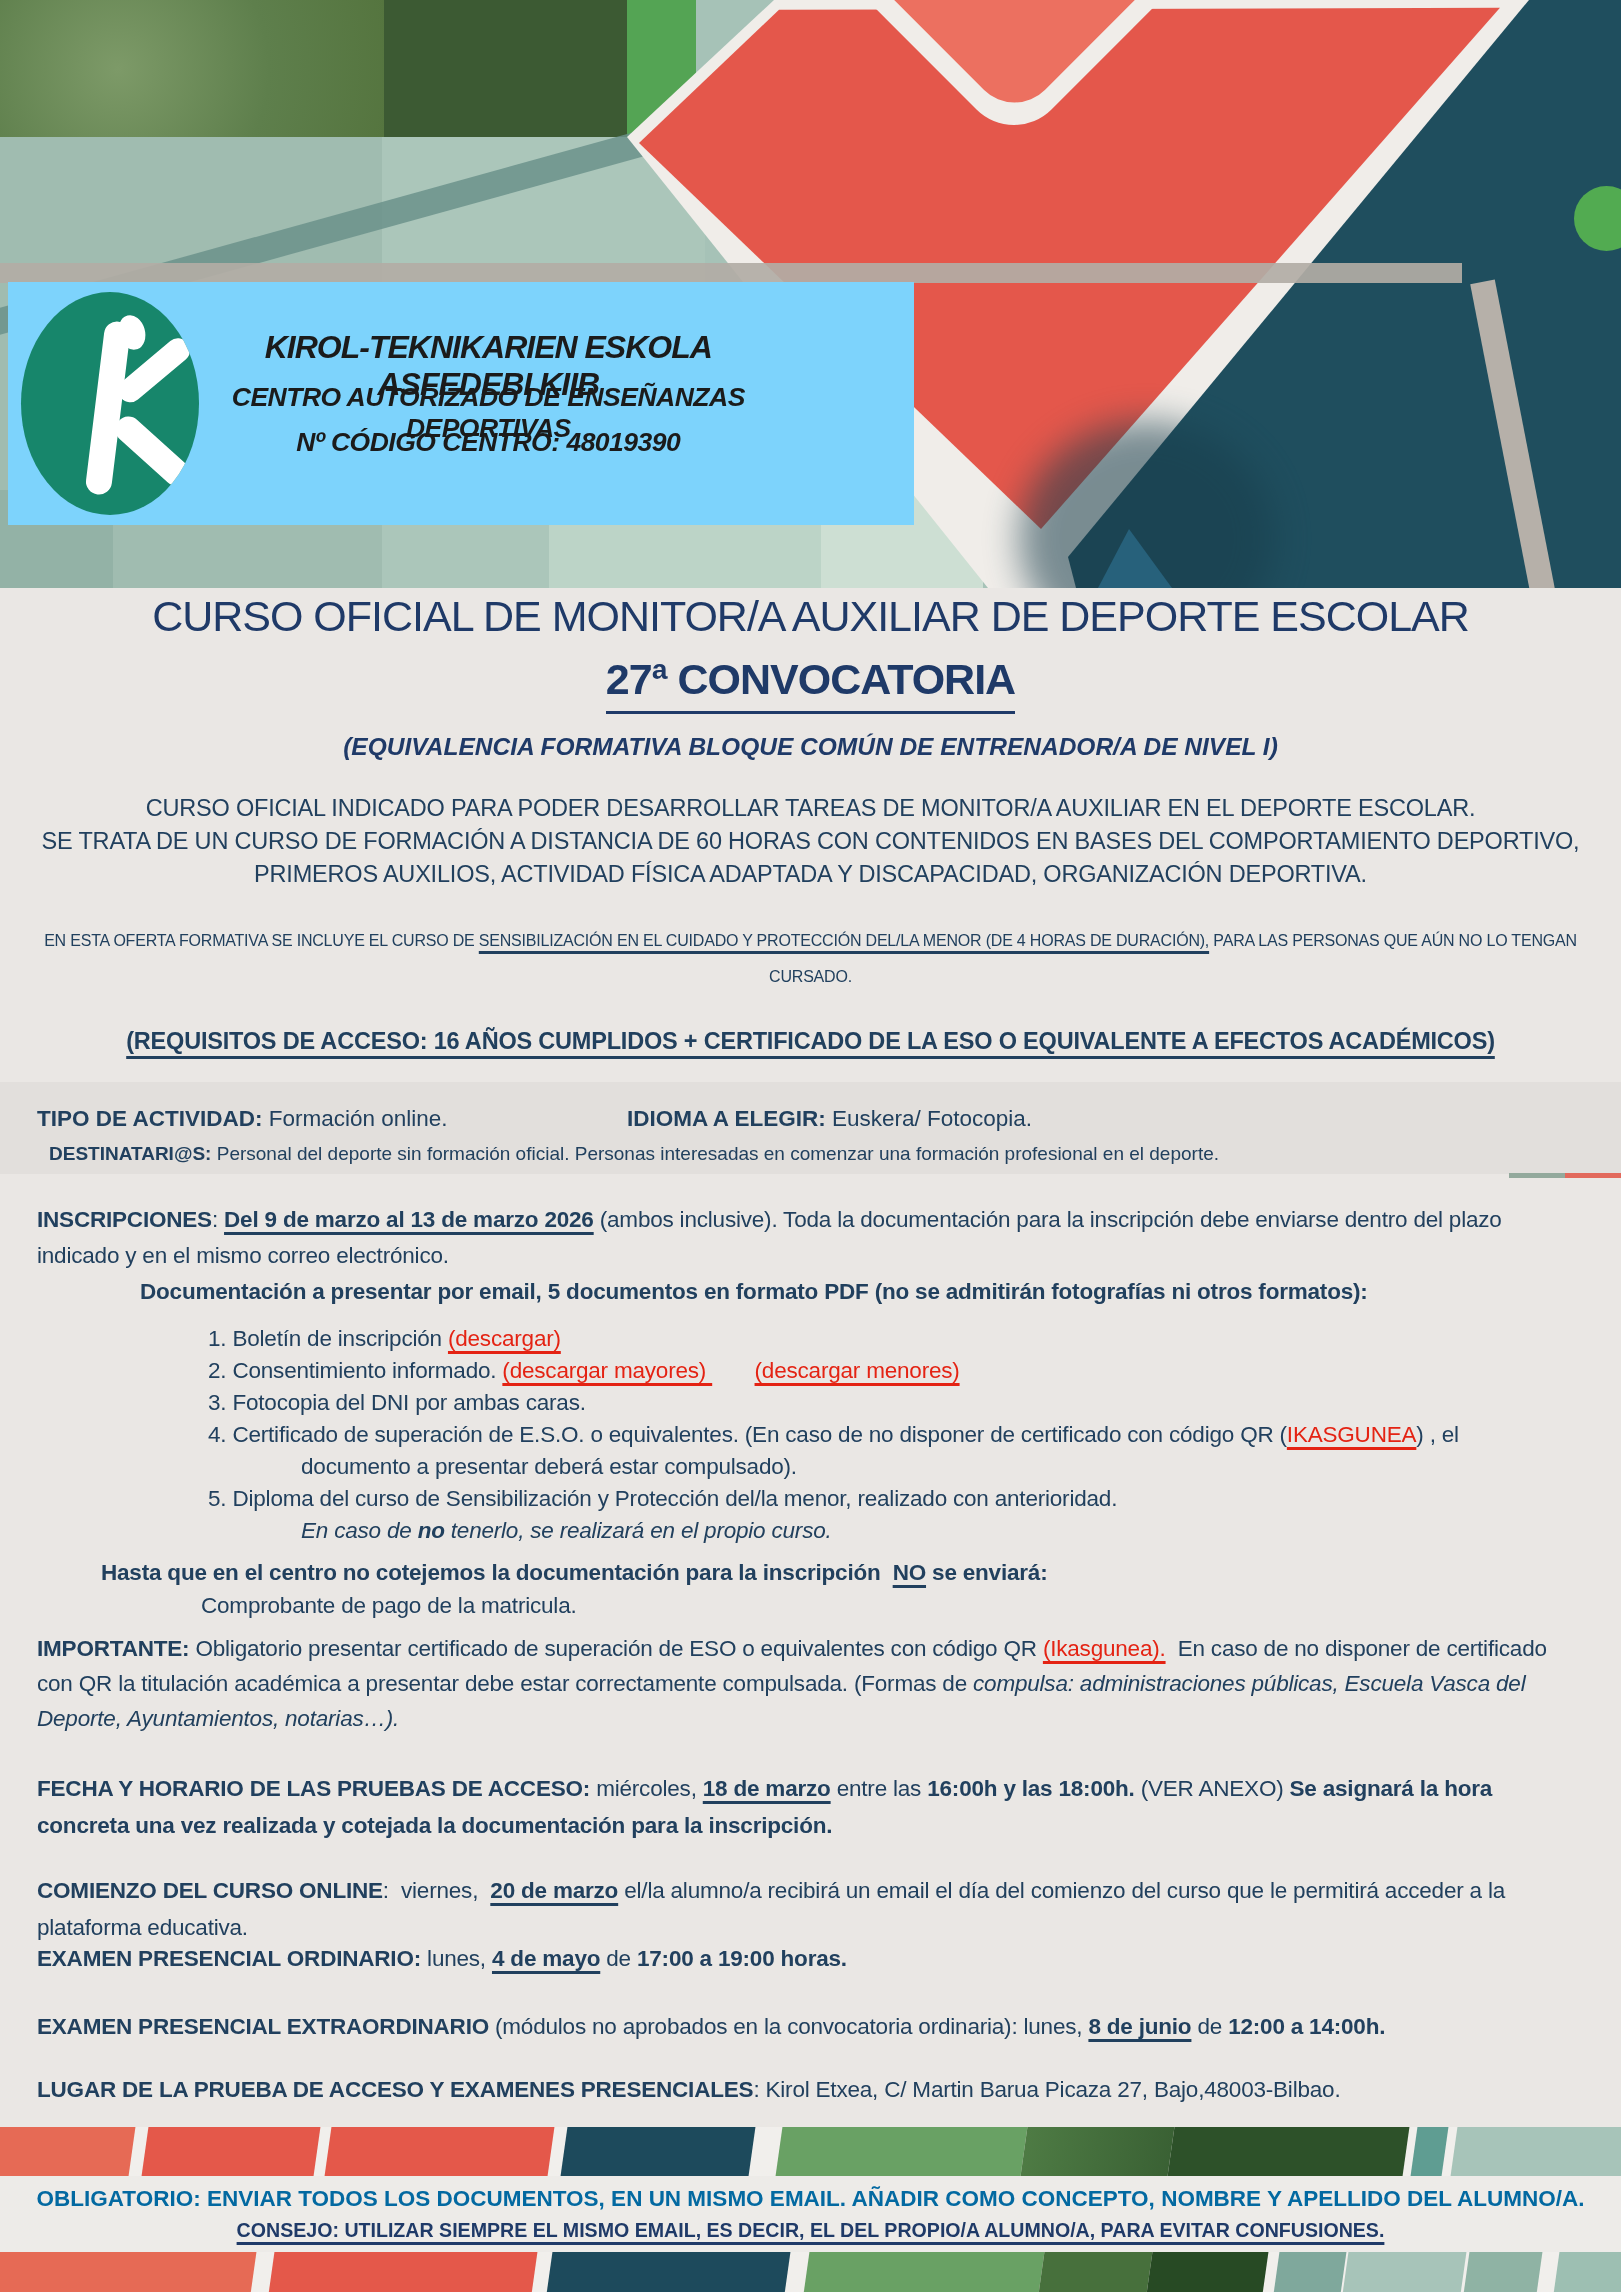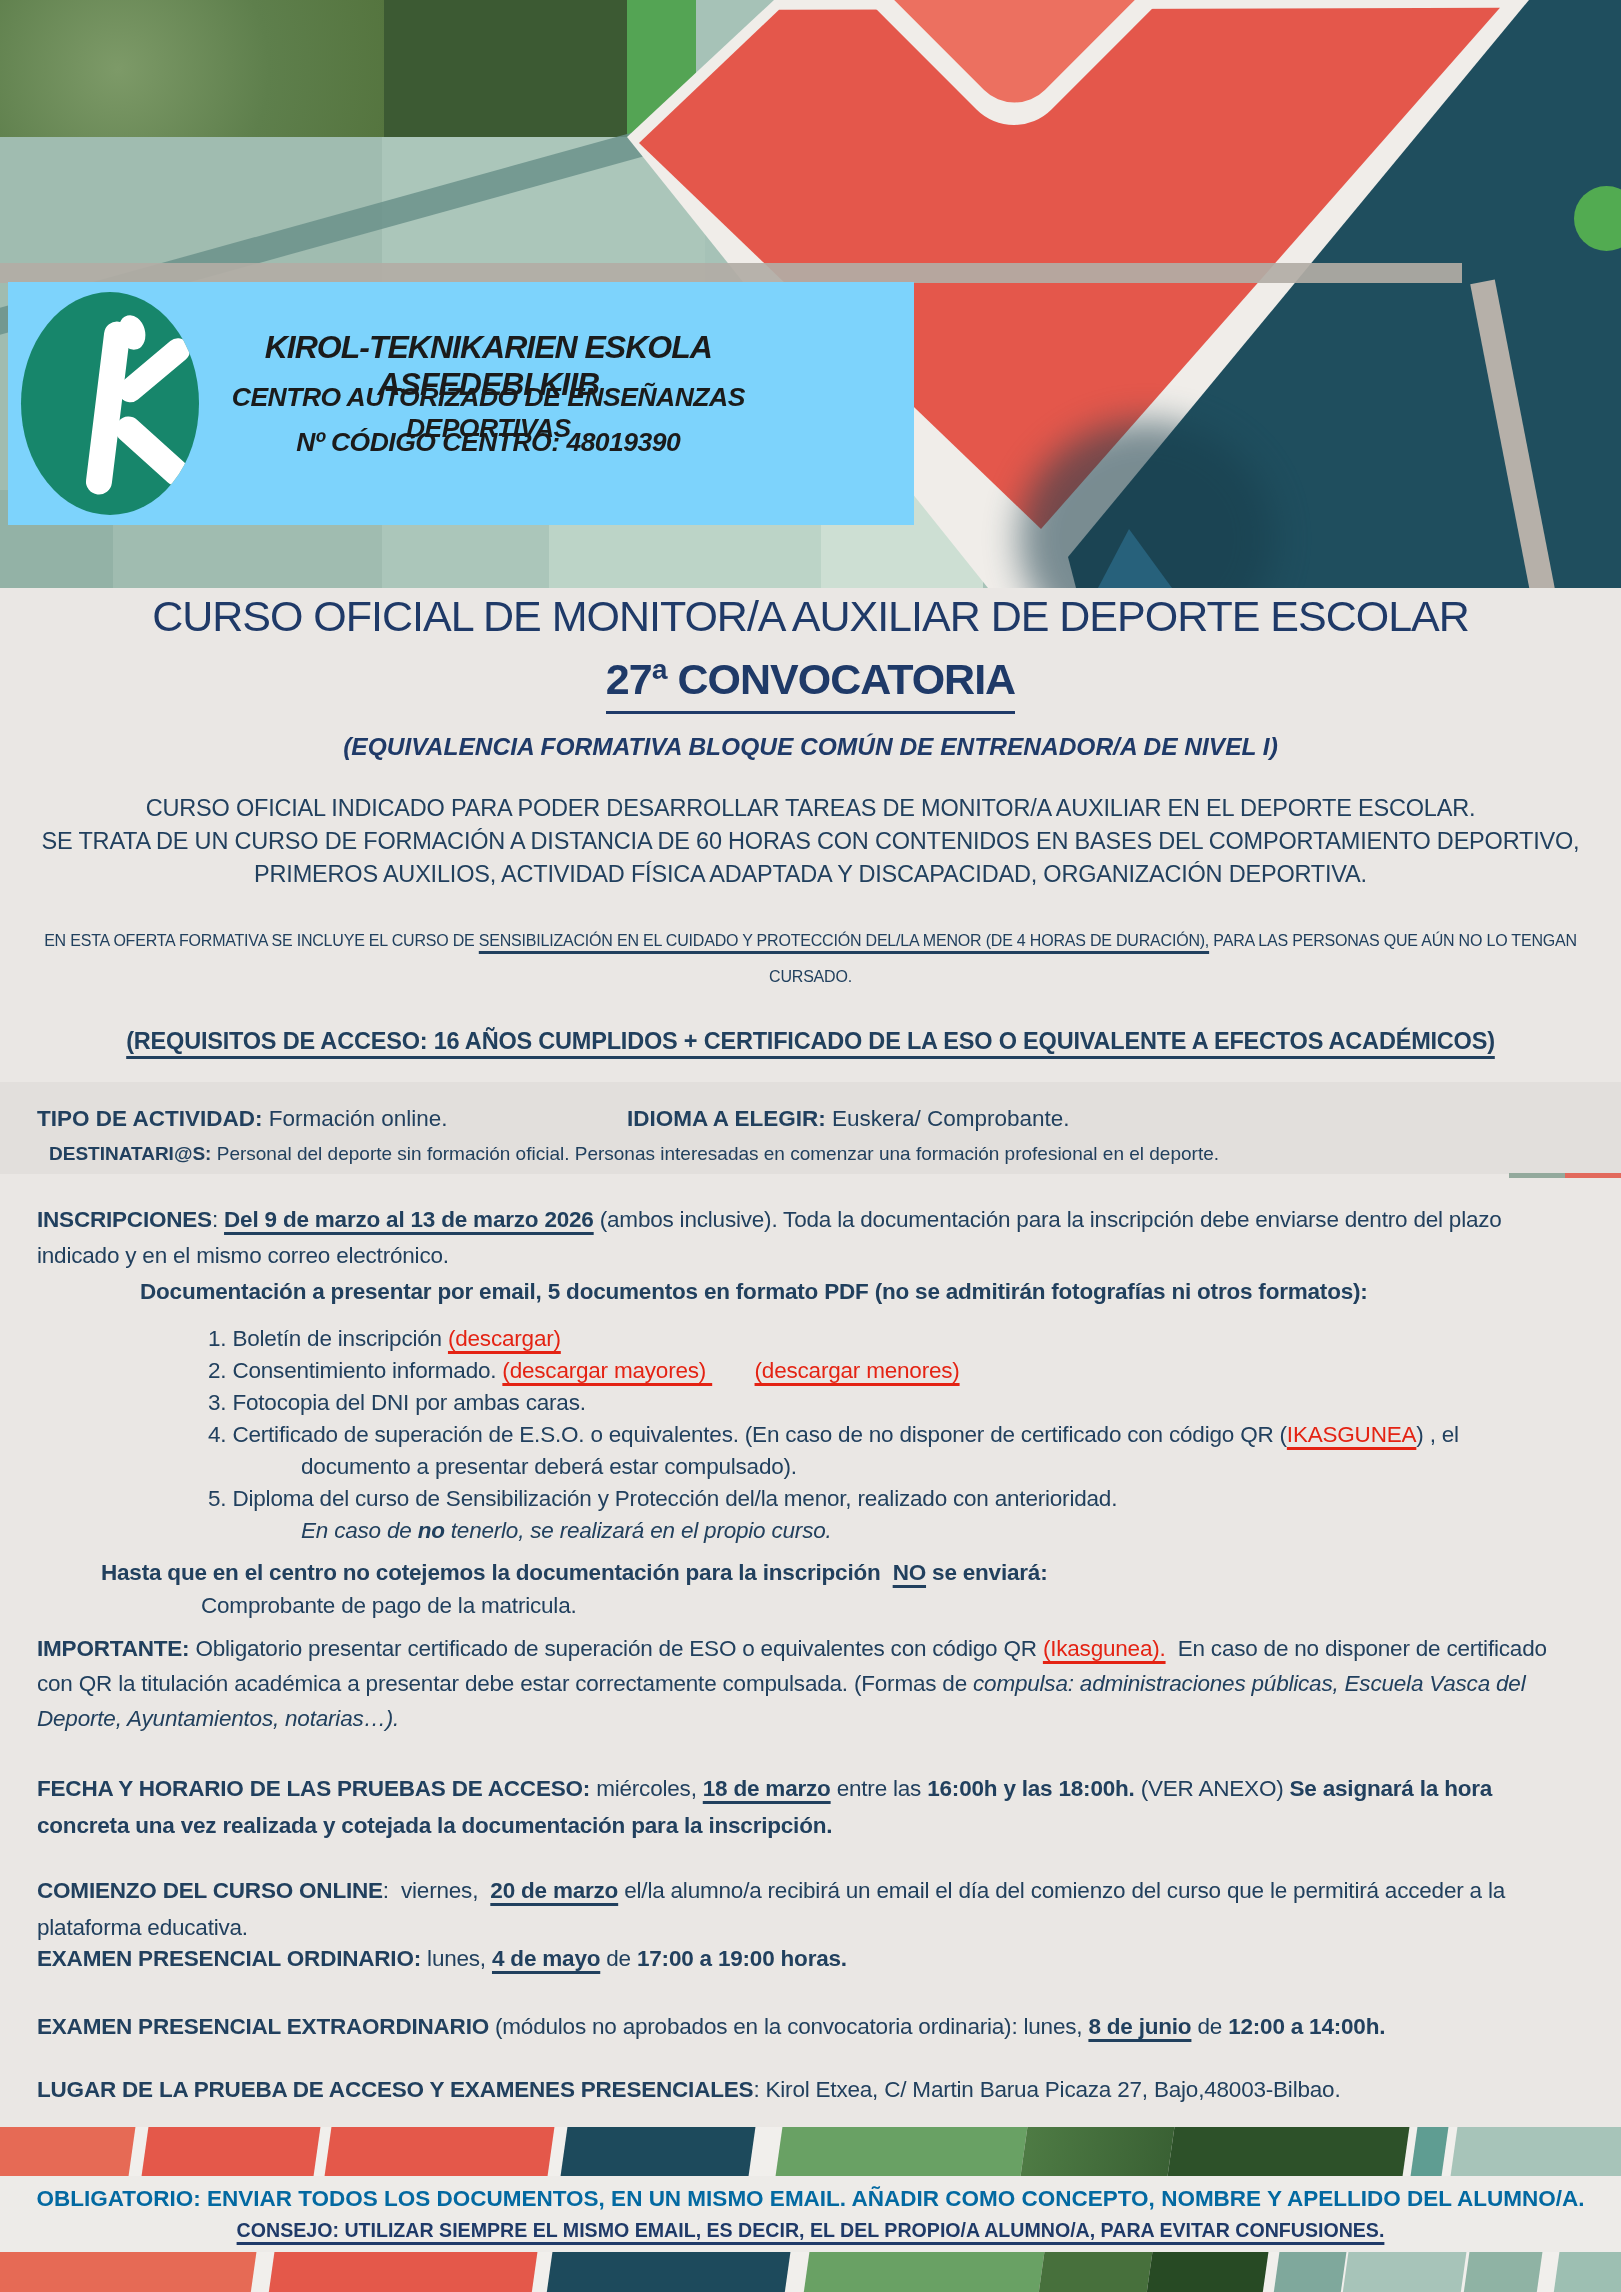--- a/index.html
+++ b/index.html
@@ -138,21 +138,21 @@
     <div>CURSO OFICIAL INDICADO PARA PODER DESARROLLAR TAREAS DE MONITOR/A AUXILIAR EN EL DEPORTE ESCOLAR.</div>
     <div>SE TRATA DE UN CURSO DE FORMACIÓN A DISTANCIA DE 60 HORAS CON CONTENIDOS EN BASES DEL COMPORTAMIENTO DEPORTIVO,</div>
     <div>PRIMEROS AUXILIOS, ACTIVIDAD FÍSICA ADAPTADA Y DISCAPACIDAD, ORGANIZACIÓN DEPORTIVA.</div>
   </div>
   <div class="txt p2"><span>EN ESTA OFERTA FORMATIVA SE INCLUYE EL CURSO DE </span><span class="u">SENSIBILIZACIÓN EN EL CUIDADO Y PROTECCIÓN DEL/LA MENOR (DE 4 HORAS DE DURACIÓN),</span><span> PARA LAS PERSONAS QUE AÚN NO LO TENGAN CURSADO.</span></div>
   <div class="txt p3"><span>(REQUISITOS DE ACCESO: 16 AÑOS CUMPLIDOS + CERTIFICADO DE LA ESO O EQUIVALENTE A EFECTOS ACADÉMICOS)</span></div>
 
   <div class="infoband">
     <div class="inforow1">
       <span><span class="b">TIPO DE ACTIVIDAD:</span><span> Formación online.</span></span>
-      <span class="idioma"><span class="b">IDIOMA A ELEGIR:</span><span> Euskera/ Comprobante.</span></span>
+      <span class="idioma"><span class="b">IDIOMA A ELEGIR:</span><span> Euskera/ Fotocopia.</span></span>
     </div>
     <div class="inforow2"><span class="b">DESTINATARI@S:</span><span> Personal del deporte sin formación oficial. Personas interesadas en comenzar una formación profesional en el deporte.</span></div>
   </div>
   <div class="tick1"></div>
   <div class="tick2"></div>
 
   <div class="txt inscr"><span class="b">INSCRIPCIONES</span><span>: </span><span class="b u">Del 9 de marzo al 13 de marzo 2026</span><span> (ambos inclusive). Toda la documentación para la inscripción debe enviarse dentro del plazo indicado y en el mismo correo electrónico.</span></div>
   <div class="txt docline"><span class="b">Documentación a presentar por email, 5 documentos en formato PDF (no se admitirán fotografías ni otros formatos):</span></div>
 
   <div class="txt list">

